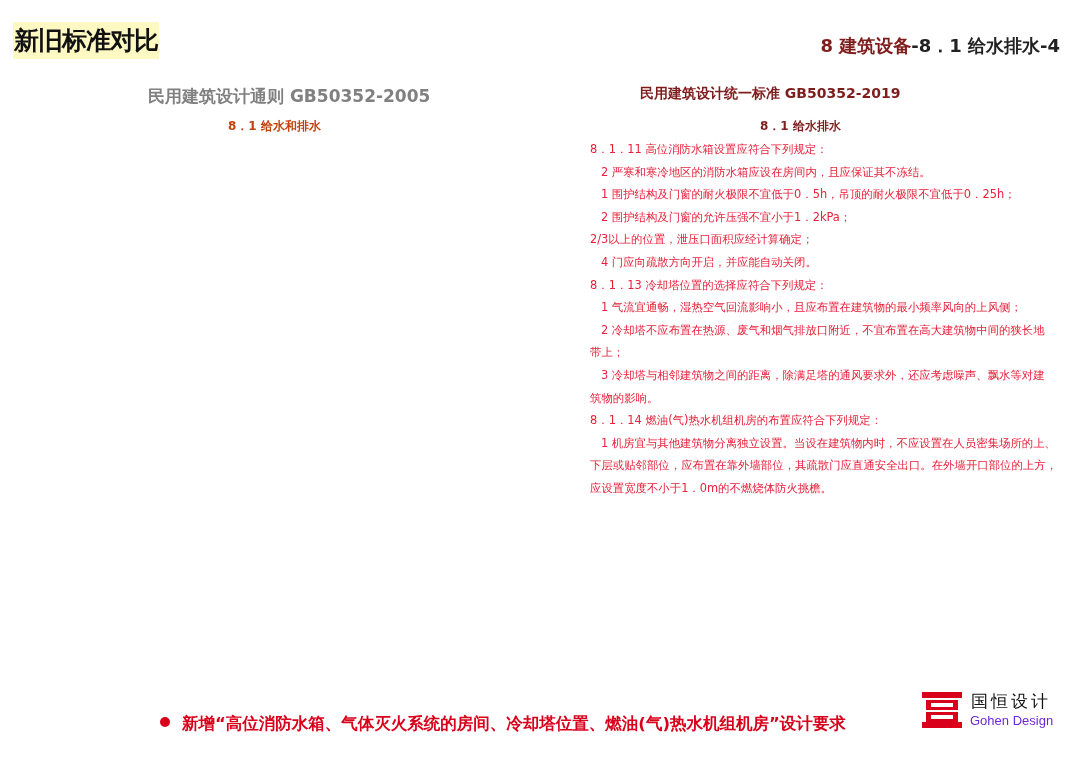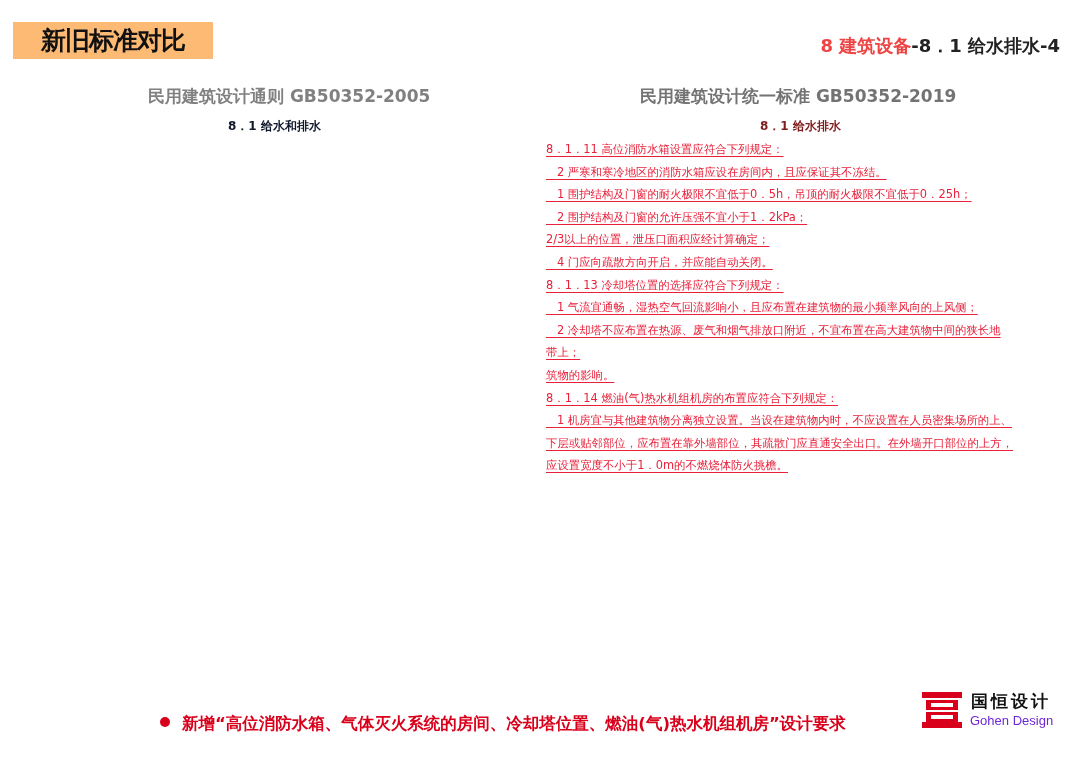--- a/index.html
+++ b/index.html
@@ -2,69 +2,69 @@
 <html><head>
 <meta charset="utf-8">
 <style>
   html, body { margin: 0; padding: 0; }
   body {
     width: 1080px; height: 764px; position: relative; overflow: hidden;
     background: #ffffff;
     font-family: "DejaVu Sans", "Liberation Sans", sans-serif;
   }
   .title-badge {
-    position: absolute; left: 13px; top: 22px; height: 37px; width: 200px;
-    background: #fdba74; color: #111; font-weight: bold; font-size: 25px;
+    position: absolute; left: 13px; top: 22px; height: 37px; width: 146px;
+    background: #fef9c3; color: #111; font-weight: bold; font-size: 25px;
     line-height: 37px; text-align: center; letter-spacing: -1px;
   }
   .section-header {
     position: absolute; right: 20px; top: 34px; font-size: 18px; font-weight: bold;
     color: #222; white-space: nowrap;
   }
-  .section-header .red { color: #ef4444; }
+  .section-header .red { color: #7f1d1d; }
   .old-title {
     position: absolute; left: 148px; top: 85px; width: 293px; font-size: 17px;
     font-weight: bold; color: #808080; white-space: nowrap;
   }
   .old-sub {
     position: absolute; left: 228px; top: 118px; font-size: 12px; font-weight: bold;
-    color: #0f172a; white-space: nowrap;
+    color: #c2410c; white-space: nowrap;
   }
   .new-title {
-    position: absolute; left: 640px; top: 85px; font-size: 17px; font-weight: bold;
-    color: #737373; white-space: nowrap;
+    position: absolute; left: 640px; top: 85px; font-size: 14px; font-weight: bold;
+    color: #7f1d1d; white-space: nowrap;
   }
   .new-sub {
     position: absolute; left: 760px; top: 118px; font-size: 12px; font-weight: bold;
     color: #7f1d1d; white-space: nowrap;
   }
   .clauses {
     position: absolute; left: 546px; top: 138px; width: 520px;
     font-size: 11.4px; color: #e8203a; line-height: 22.6px;
   }
   .clauses .line {
     display: block; white-space: nowrap;
   }
   .clauses .line span {
-    text-decoration: underline; text-underline-offset: 3px;
+    text-underline-offset: 3px; margin-left: 44px;
   }
   .clauses .indent span::before { content: "\00a0\00a0\00a0"; }
   .bottom-note {
     position: absolute; left: 160px; top: 713px; font-size: 16.5px; font-weight: bold;
     color: #d9001b; white-space: nowrap;
   }
   .bottom-note .bullet {
     display: inline-block; width: 10px; height: 10px; border-radius: 50%;
     background: #d9001b; margin-right: 12px; vertical-align: 2px;
   }
   .logo {
     position: absolute; left: 922px; top: 692px; width: 40px; height: 36px;
   }
   .logo-cn {
-    position: absolute; left: 971px; top: 690px; font-size: 17px; font-weight: bold;
+    position: absolute; left: 971px; top: 690px; font-size: 17px; font-weight: normal;
     color: #111; letter-spacing: 3px; white-space: nowrap;
   }
   .logo-en {
     position: absolute; left: 970px; top: 713px; font-size: 13px; color: #6d28d9;
     font-family: "Liberation Sans", sans-serif; white-space: nowrap;
   }
 </style>
 </head>
 <body>
 
@@ -82,20 +82,21 @@
     <div class="line"><span>8．1．11 高位消防水箱设置应符合下列规定：</span></div>
     <div class="line indent"><span>2 严寒和寒冷地区的消防水箱应设在房间内，且应保证其不冻结。</span></div>
     <div class="line indent"><span>1 围护结构及门窗的耐火极限不宜低于0．5h，吊顶的耐火极限不宜低于0．25h；</span></div>
     <div class="line indent"><span>2 围护结构及门窗的允许压强不宜小于1．2kPa；</span></div>
     <div class="line"><span>2/3以上的位置，泄压口面积应经计算确定；</span></div>
     <div class="line indent"><span>4 门应向疏散方向开启，并应能自动关闭。</span></div>
     <div class="line"><span>8．1．13 冷却塔位置的选择应符合下列规定：</span></div>
     <div class="line indent"><span>1 气流宜通畅，湿热空气回流影响小，且应布置在建筑物的最小频率风向的上风侧；</span></div>
     <div class="line indent"><span>2 冷却塔不应布置在热源、废气和烟气排放口附近，不宜布置在高大建筑物中间的狭长地</span></div>
     <div class="line"><span>带上；</span></div>
+    <div class="line indent"><span>3 冷却塔与相邻建筑物之间的距离，除满足塔的通风要求外，还应考虑噪声、飘水等对建</span></div>
     <div class="line"><span>筑物的影响。</span></div>
     <div class="line"><span>8．1．14 燃油(气)热水机组机房的布置应符合下列规定：</span></div>
     <div class="line indent"><span>1 机房宜与其他建筑物分离独立设置。当设在建筑物内时，不应设置在人员密集场所的上、</span></div>
     <div class="line"><span>下层或贴邻部位，应布置在靠外墙部位，其疏散门应直通安全出口。在外墙开口部位的上方，</span></div>
     <div class="line"><span>应设置宽度不小于1．0m的不燃烧体防火挑檐。</span></div>
   </div>
 
 <div class="bottom-note"><span class="bullet"></span><span>新增“高位消防水箱、气体灭火系统的房间、冷却塔位置、燃油(气)热水机组机房”设计要求</span></div>
 
 <svg class="logo" viewBox="0 0 40 36">

